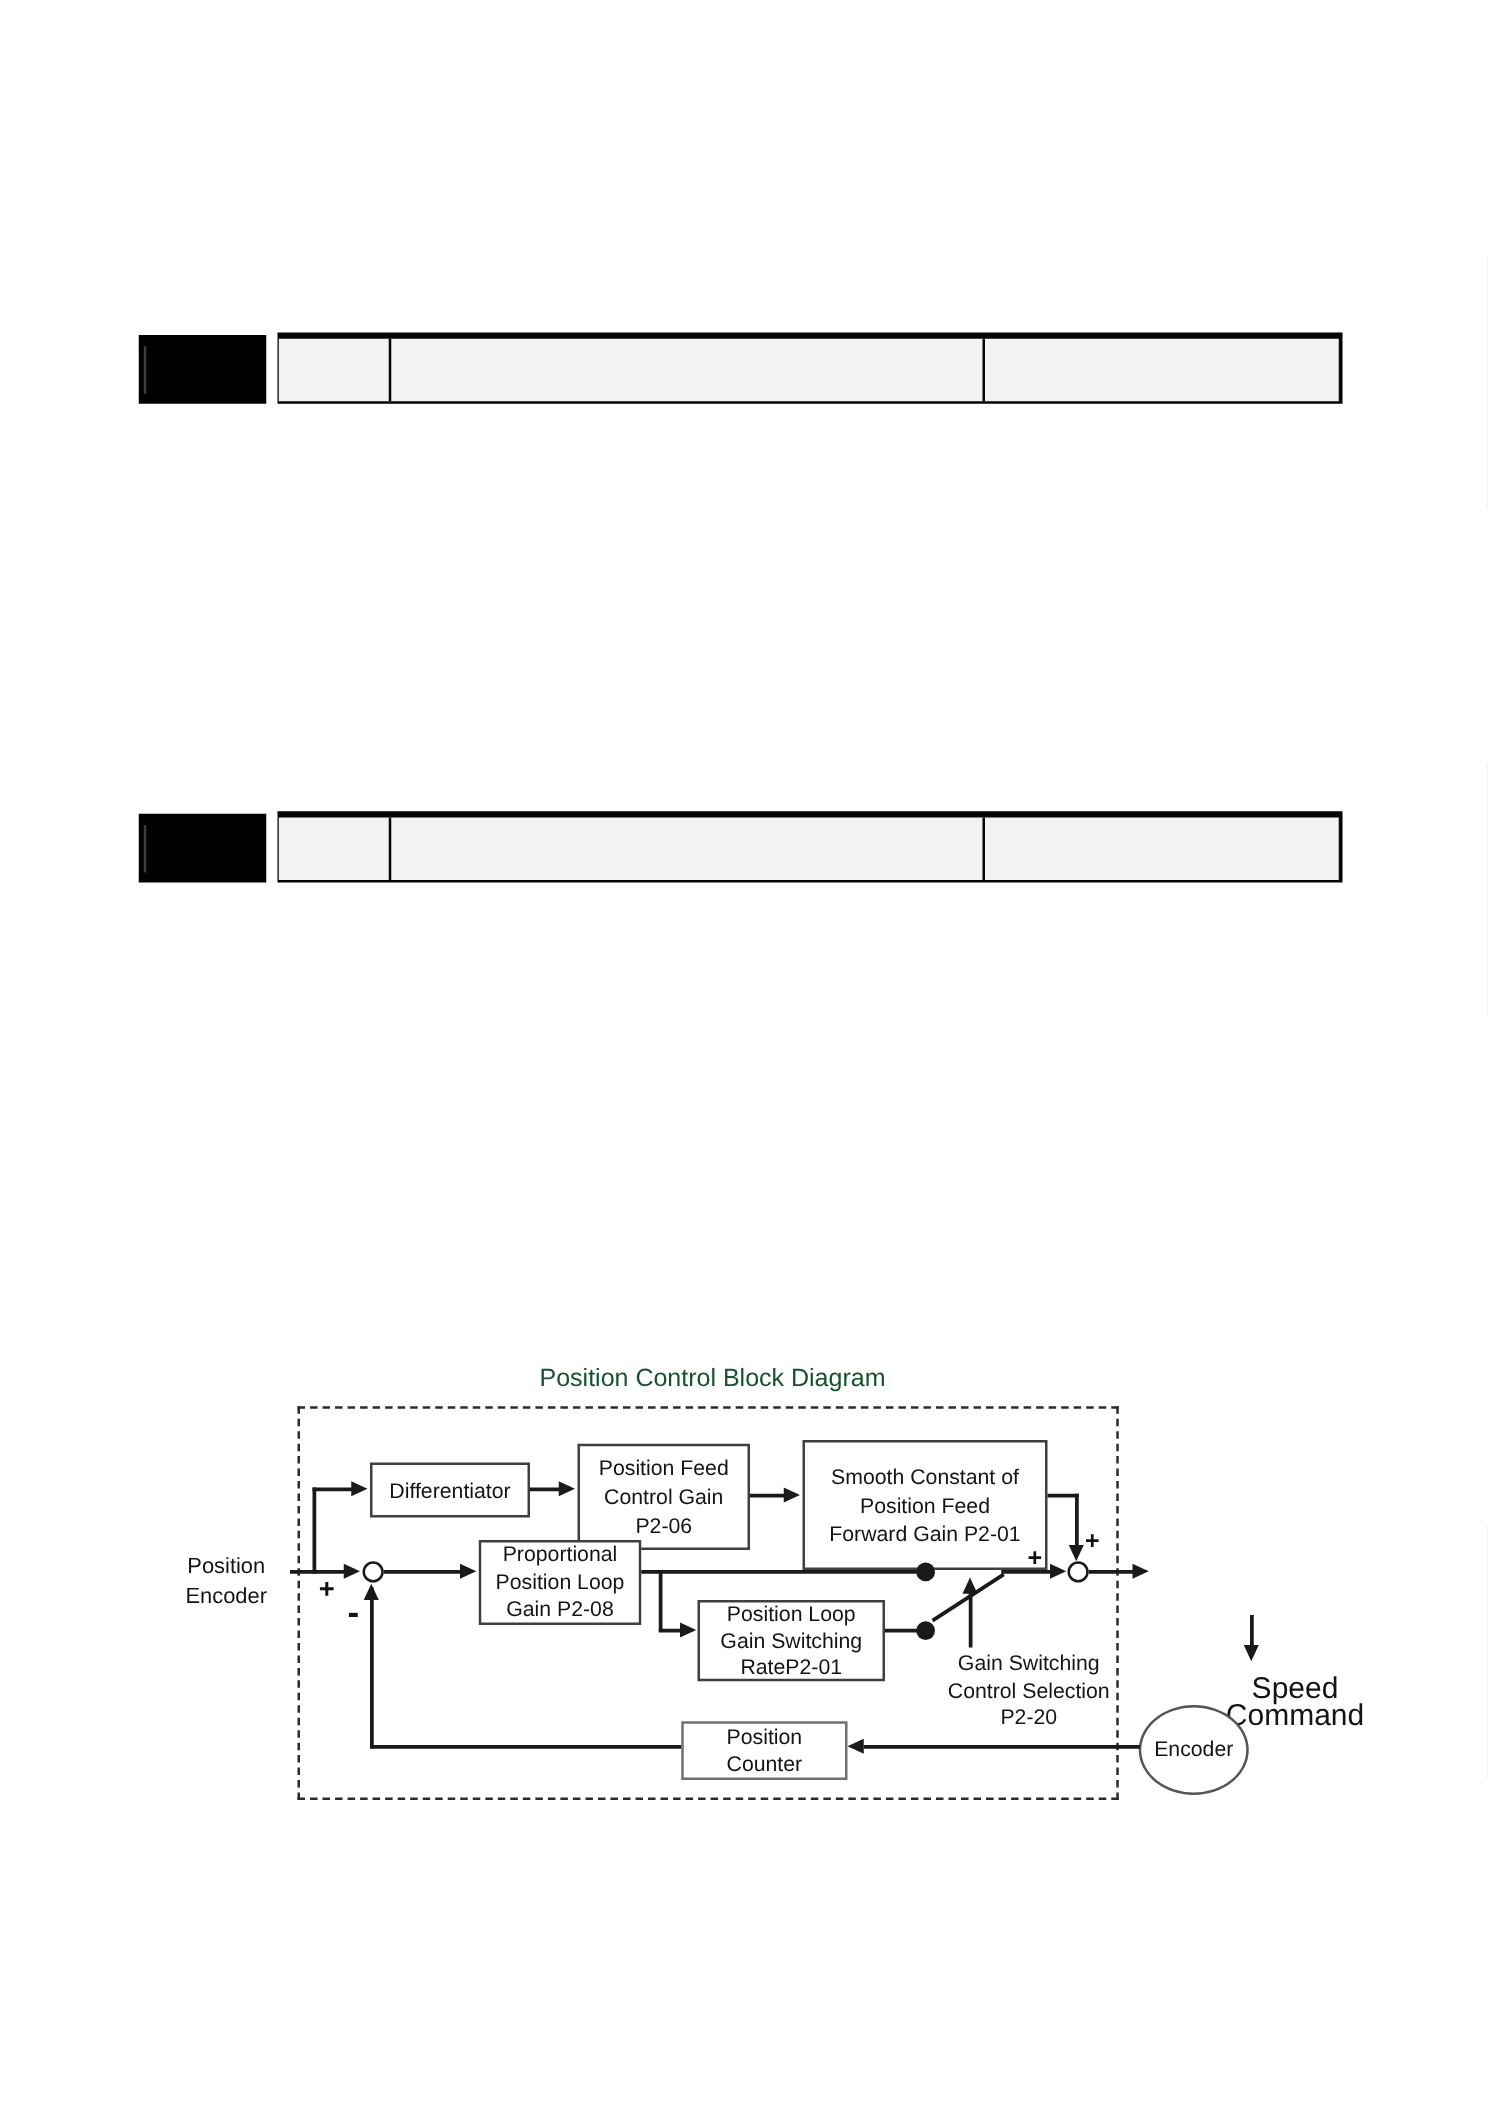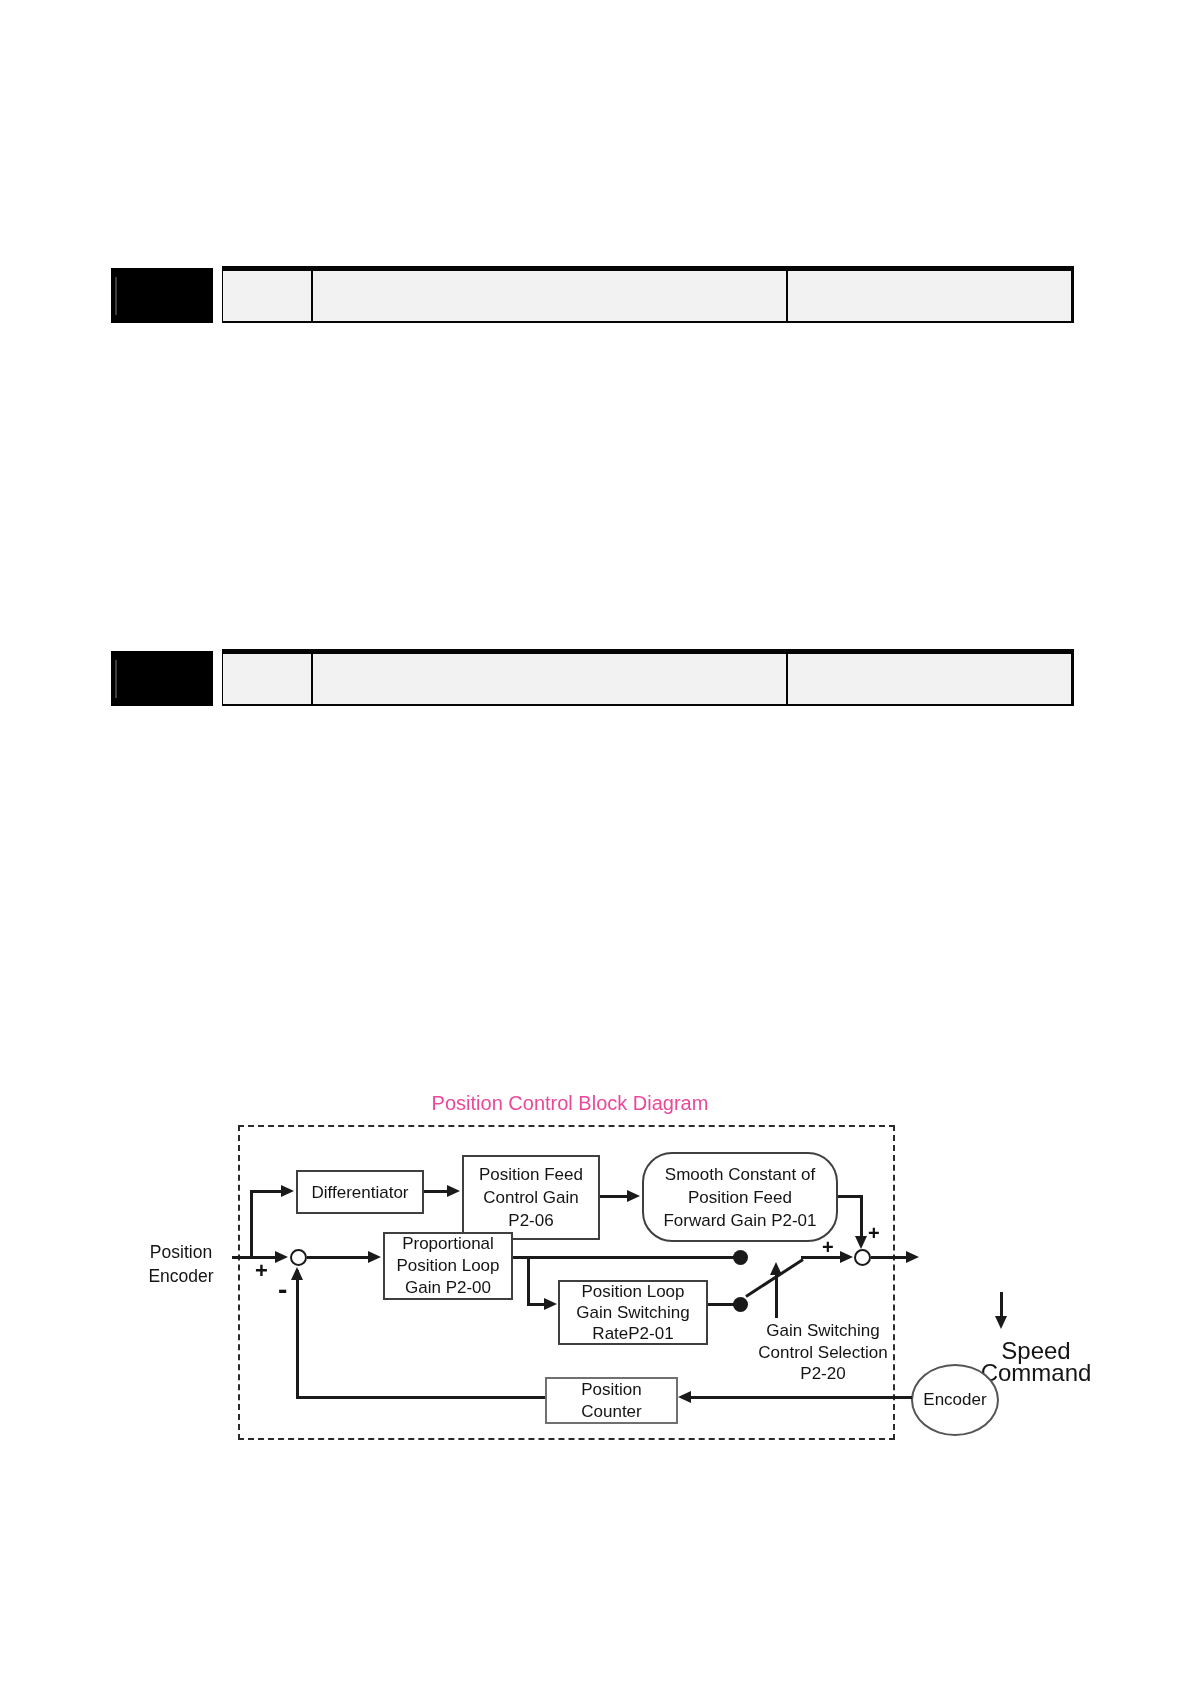--- a/index.html
+++ b/index.html
@@ -24,21 +24,21 @@
             background:#fff;box-sizing:border-box;}
   .dot{position:absolute;width:15px;height:15px;border-radius:50%;background:#1a1a1a;}
   .blk{position:absolute;box-sizing:border-box;border:2px solid #3f3f3f;background:#fff;
        display:flex;flex-direction:column;align-items:center;justify-content:center;
        text-align:center;font-size:17px;line-height:23px;color:#141414;}
   .blk.gray{border-color:#8a8a8a;}
   .blk.gray2{border-color:#707070;}
   .lbl{position:absolute;text-align:center;font-size:17px;line-height:22px;color:#141414;}
   .sign{position:absolute;font-weight:bold;color:#111;}
   .dashbox{position:absolute;border:2px dashed #2b2b2b;box-sizing:border-box;}
-  .title{position:absolute;text-align:center;font-size:20px;color:#ec4899;}
+  .title{position:absolute;text-align:center;font-size:20px;color:#14532d;}
   .ellipse{position:absolute;border:2px solid #555;border-radius:50%;background:#fff;
            display:flex;align-items:center;justify-content:center;font-size:17px;color:#141414;box-sizing:border-box;}
   .blade{position:absolute;background:#1a1a1a;transform-origin:left center;}
 </style>
 </head>
 <body>
 
 <div id="page">
 
   <div class="redact" style="left:111px;top:268px;width:102px;height:55px;">
@@ -80,21 +80,21 @@
 
   <div class="blk" style="left:462px;top:1155px;width:138px;height:85px;">
     <div>Position Feed</div>
     <div>Control Gain</div>
     <div>P2-06</div>
   </div>
 
   <div class="ln" style="left:600px;top:1195px;width:29px;height:3px;"></div>
   <div class="arr r" style="left:627px;top:1190px;"></div>
 
-  <div class="blk" style="left:642px;top:1152px;width:196px;height:90px;border-radius:30px;">
+  <div class="blk" style="left:642px;top:1152px;width:196px;height:104px;">
     <div>Smooth Constant of</div>
     <div>Position Feed</div>
     <div>Forward Gain P2-01</div>
   </div>
 
   <div class="ln" style="left:838px;top:1195px;width:25px;height:3px;"></div>
   <div class="ln" style="left:860px;top:1195px;width:3px;height:45px;"></div>
   <div class="arr d" style="left:855px;top:1236px;"></div>
   <div class="sign" style="left:868px;top:1222px;font-size:20px;">+</div>
 
@@ -109,21 +109,21 @@
   <div class="sign" style="left:278px;top:1274px;font-size:28px;">-</div>
 
   <div class="junction" style="left:290px;top:1249px;"></div>
 
   <div class="ln" style="left:307px;top:1256px;width:64px;height:3px;"></div>
   <div class="arr r" style="left:368px;top:1251px;"></div>
 
   <div class="blk" style="left:383px;top:1232px;width:130px;height:68px;line-height:22px;">
     <div>Proportional</div>
     <div>Position Loop</div>
-    <div>Gain P2-00</div>
+    <div>Gain P2-08</div>
   </div>
 
   <div class="ln" style="left:513px;top:1256px;width:228px;height:3px;"></div>
   <div class="dot" style="left:733px;top:1250px;"></div>
 
   <div class="ln" style="left:527px;top:1258px;width:3px;height:47px;"></div>
   <div class="ln" style="left:527px;top:1303px;width:19px;height:3px;"></div>
   <div class="arr r" style="left:544px;top:1298px;"></div>
 
   <div class="blk" style="left:558px;top:1280px;width:150px;height:65px;line-height:21px;">

